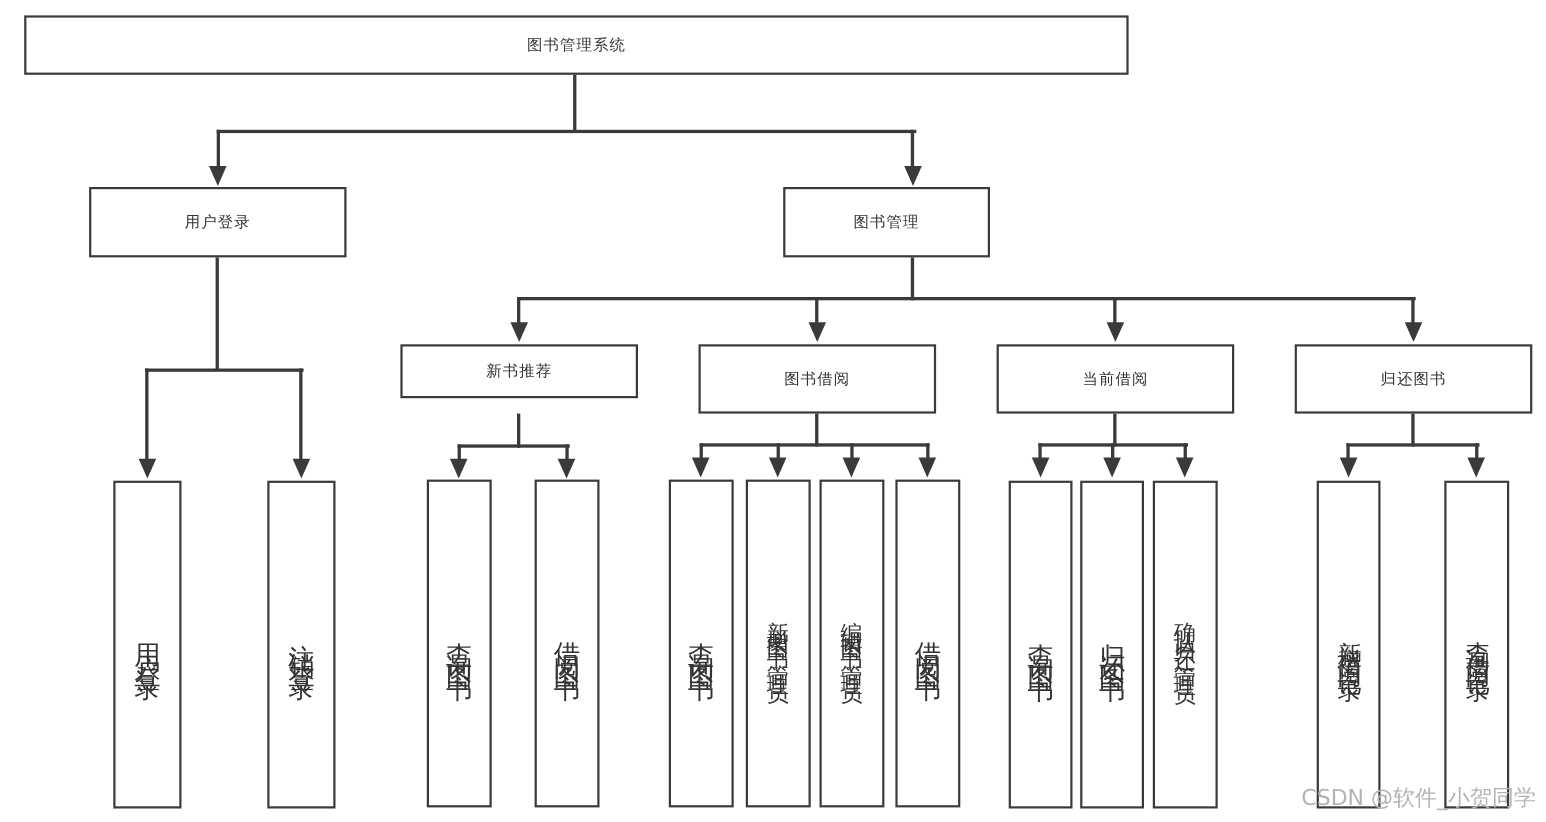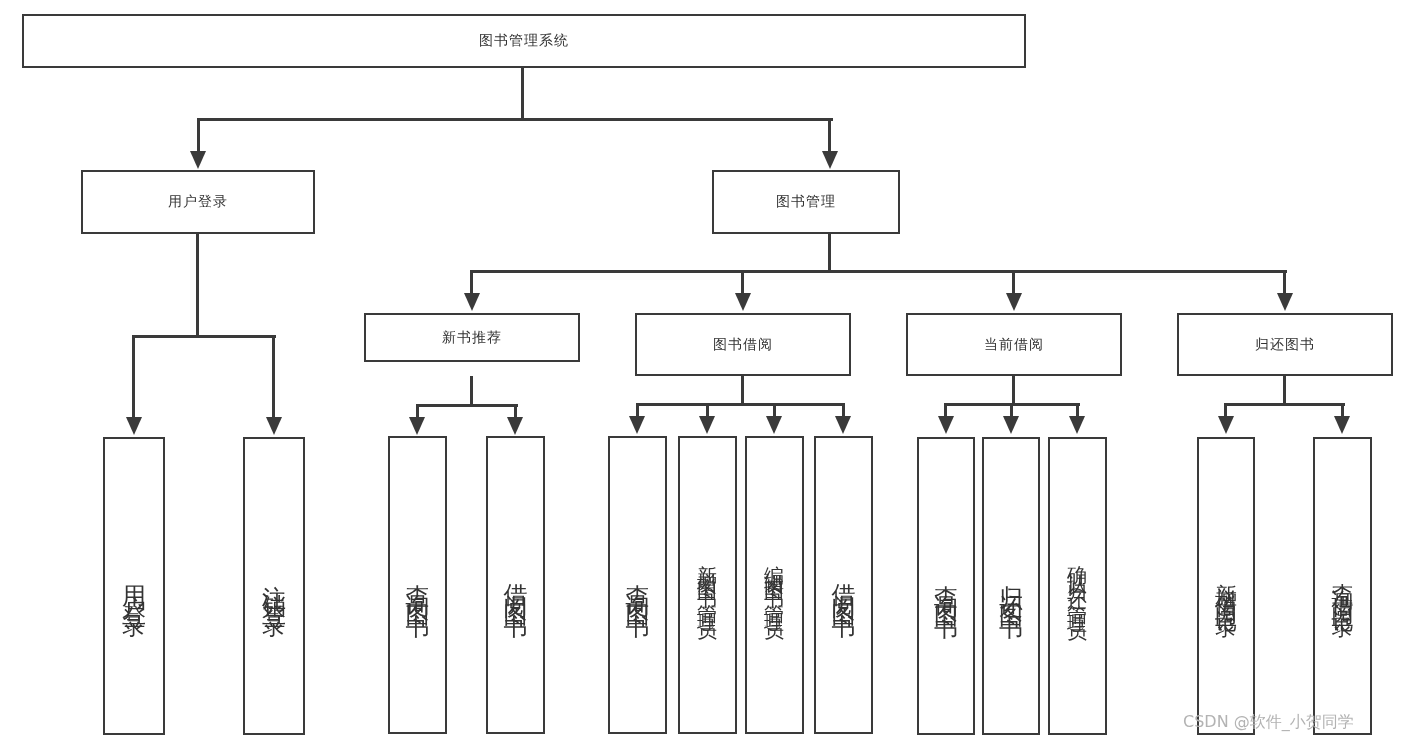--- a/index.html
+++ b/index.html
@@ -39,21 +39,21 @@
   .vline{position:absolute;width:3px;background:var(--line);}
   .hline{position:absolute;height:3px;background:var(--line);}
   .arrow{
     position:absolute;width:0;height:0;
     border-left:8px solid transparent;
     border-right:8px solid transparent;
     border-top:18px solid var(--line);
   }
   .watermark{
     position:absolute;
-    font-size:16px;
+    font-size:20px;
     color:var(--wm);
     white-space:nowrap;
     z-index:5;
   }
 </style>
 </head>
 <body>
 
 <div class="canvas">
 

